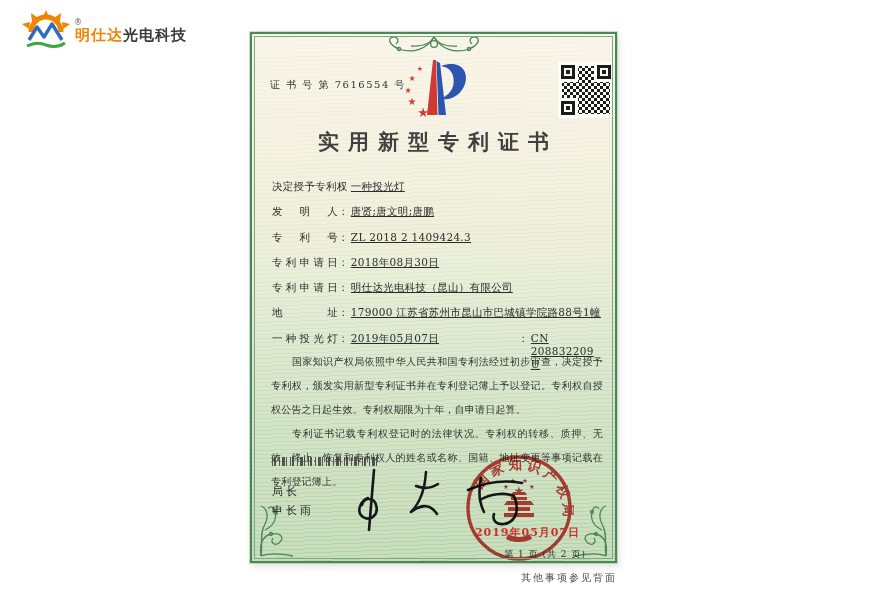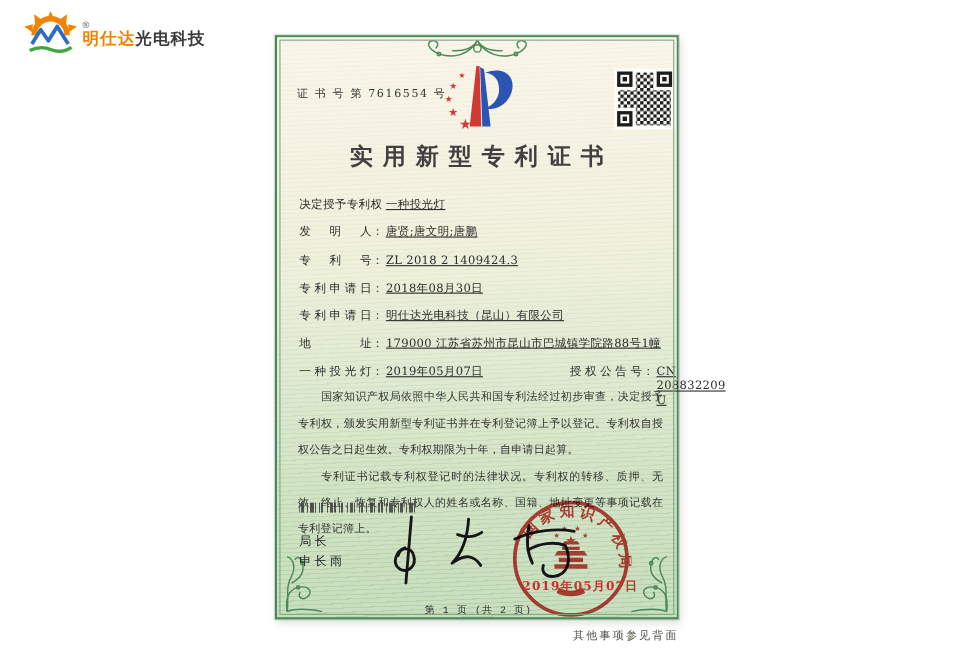--- a/index.html
+++ b/index.html
@@ -54,21 +54,21 @@
   .law-text p{margin:0;text-indent:21px;}
   
   .barcode{left:20px;top:423px;width:108px;height:9px;opacity:.85;
     background:repeating-linear-gradient(90deg,#3c3c3c 0 1px,transparent 1px 2px,#3c3c3c 2px 4px,transparent 4px 7px,#3c3c3c 7px 8px,transparent 8px 10px,#3c3c3c 10px 13px,transparent 13px 14px,#3c3c3c 14px 15px,transparent 15px 18px);}
   .director{left:20px;top:448px;font-family:"DejaVu Sans","Liberation Sans",sans-serif;
     font-weight:normal;font-size:11px;letter-spacing:3px;color:#222;line-height:19px;}
   .signature{left:78px;top:430px;}
   .seal{left:212px;top:419px;mix-blend-mode:multiply;opacity:.9;}
   .seal-date{left:188px;top:491px;width:175px;text-align:center;color:#c9302c;
     font-weight:bold;font-size:11px;letter-spacing:1px;z-index:4;}
-  .page-info{left:16px;top:514px;width:92%;text-align:center;font-size:9px;letter-spacing:1px;color:#2f2f2f;font-family:Liberation Mono, monospace;}
+  .page-info{left:0;top:514px;width:92%;text-align:right;font-size:9px;letter-spacing:1px;color:#2f2f2f;}
   .back-note{position:absolute;left:250px;top:571px;width:367px;text-align:right;
     font-size:10px;letter-spacing:2px;color:#4b4f42;}
   svg{display:block;}
 </style>
 </head>
 <body>
 
 <div class="brand">
   <svg class="brand-icon" viewBox="0 0 48 42">
     <path d="M9,22 A15,15 0 0 1 39,22" fill="none" stroke="#f08300" stroke-width="5"></path>
@@ -193,21 +193,20 @@
         <span class="f-colon">：</span>
         <span class="f-value">179000 江苏省苏州市昆山市巴城镇学院路88号1幢</span>
     </div>
     <div class="frow">
       <span class="pair1">
         <span class="f-label">一种投光灯</span>
           <span class="f-colon">：</span>
           <span class="f-value">2019年05月07日</span>
       </span>
       <span class="pair2">
-        <span class="f-label">授权公告号</span>
           <span class="f-colon">：</span>
           <span class="f-value">CN 208832209 U</span>
       </span>
     </div>
   </div>
 
   <div class="abs law-text">
     <p>国家知识产权局依照中华人民共和国专利法经过初步审查，决定授予专利权，颁发实用新型专利证书并在专利登记簿上予以登记。专利权自授权公告之日起生效。专利权期限为十年，自申请日起算。</p>
     <p>专利证书记载专利权登记时的法律状况。专利权的转移、质押、无效、终止、恢复和专利权人的姓名或名称、国籍、地址变更等事项记载在专利登记簿上。</p>
   </div>

